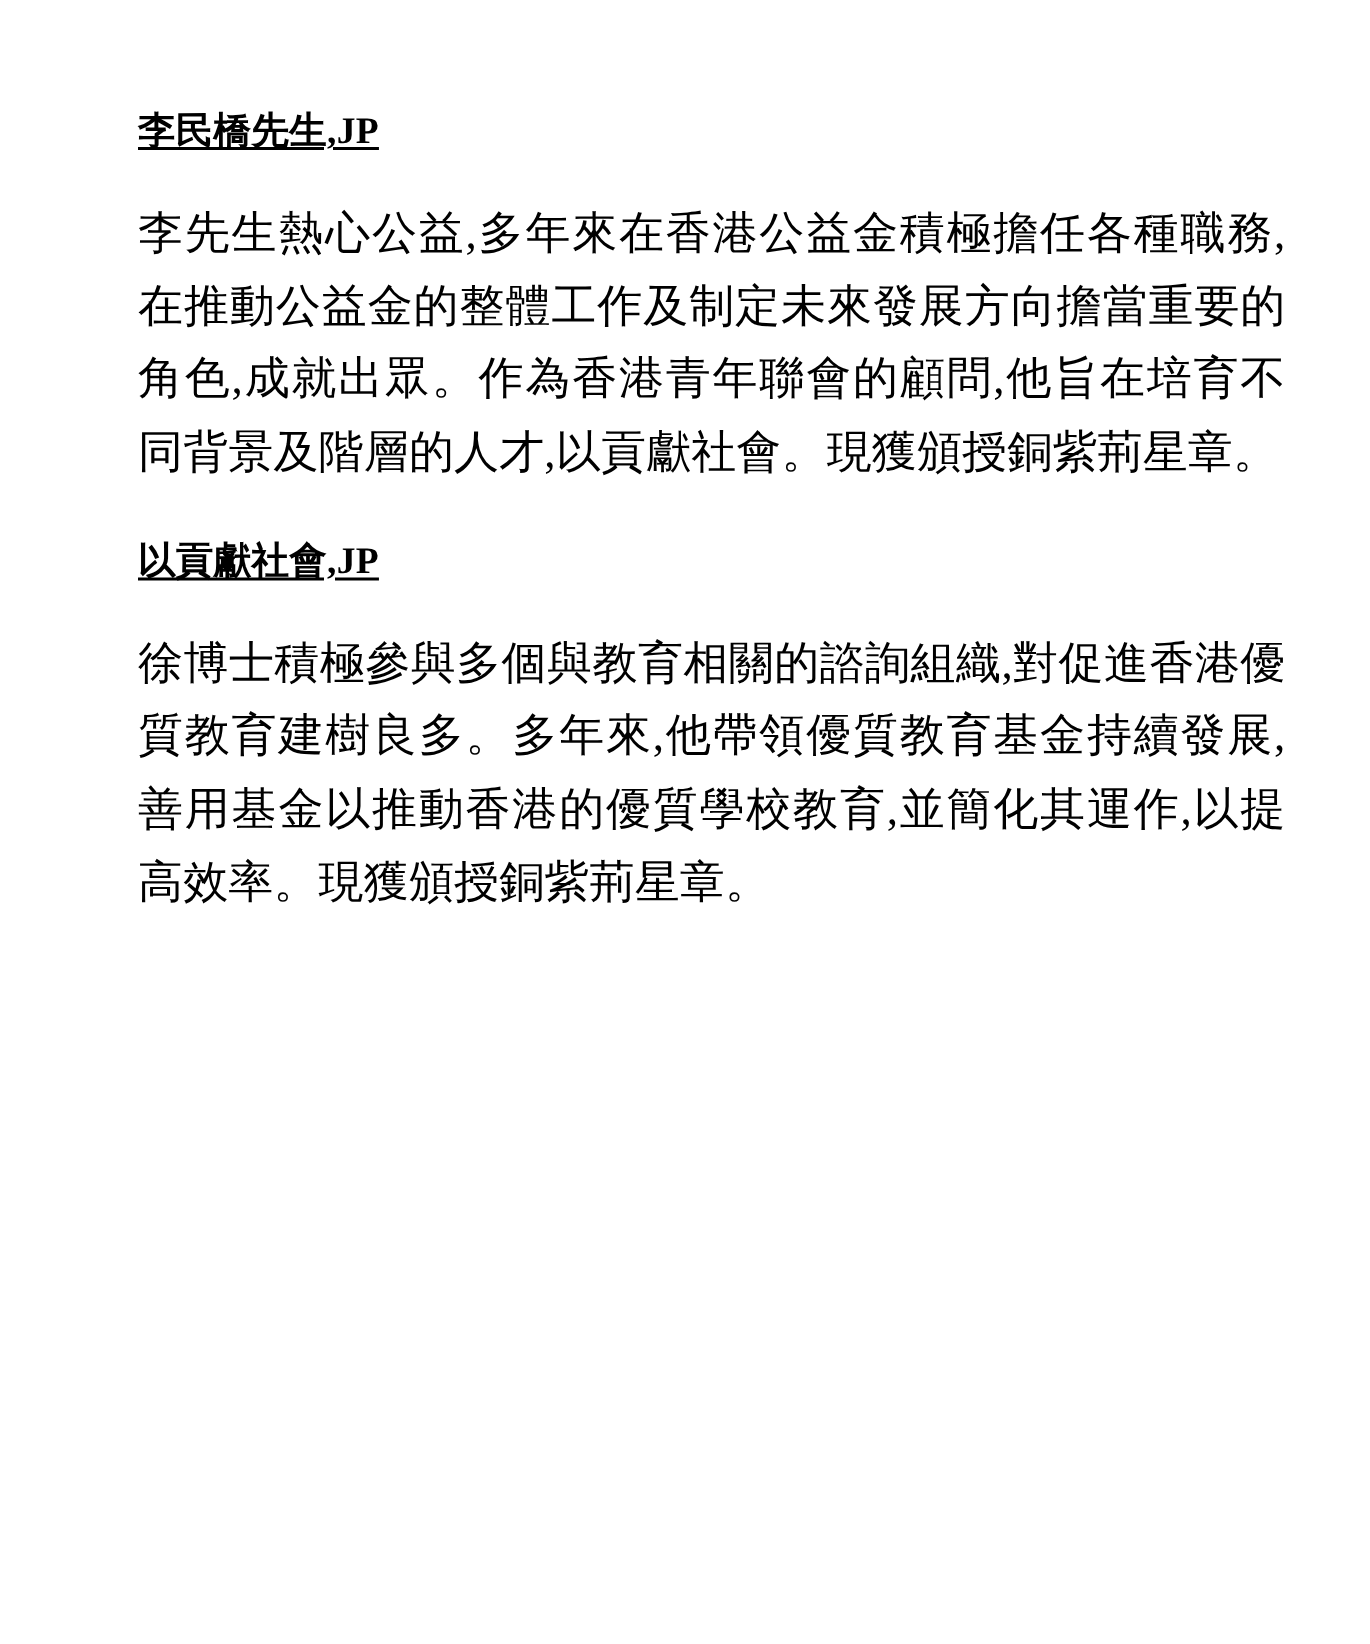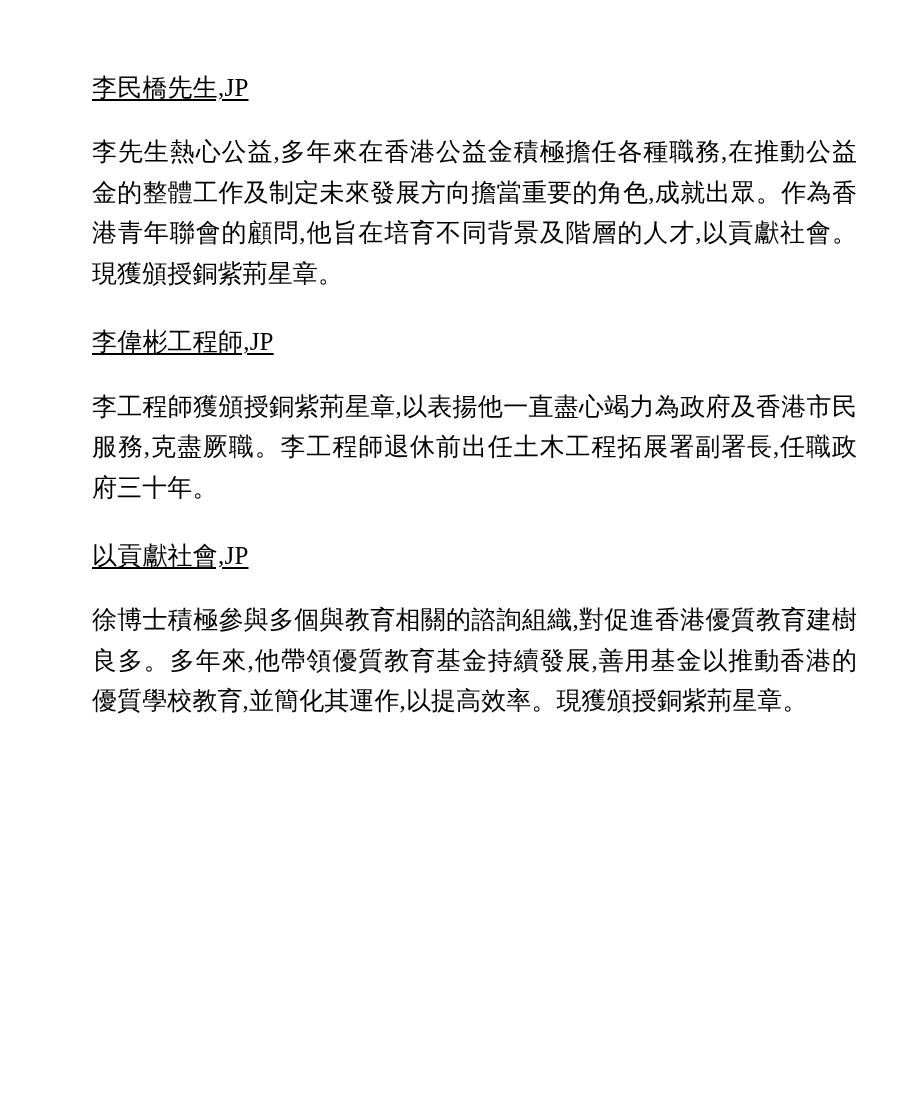--- a/index.html
+++ b/index.html
@@ -20,29 +20,29 @@
     padding: 70px 56px 20px 92px;
     background: #ffffff;
   }
   .entry {
     margin: 0 0 0 0;
   }
   .entry-name {
     font-size: 25px;
     line-height: 1.45;
     margin: 0 0 26px 0;
-    font-weight: normal;
+    font-weight: bold;
     letter-spacing: 0.2px;
   }
   .entry-name .nm {
     text-decoration: underline;
     text-underline-offset: 3px;
   }
   .entry-body {
-    font-size: 25px;
+    font-size: 30px;
     line-height: 1.62;
     margin: 0 0 30px 0;
     text-align: justify;
     text-justify: inter-ideograph;
     letter-spacing: 0.1px;
     font-family: Liberation Serif, serif;
   }
   .entry:last-child .entry-body {
     margin-bottom: 0;
   }
@@ -50,24 +50,20 @@
 </head>
 <body>
 
 <div class="page">
 
   <div class="entry">
     <p class="entry-name"><span class="nm">李民橋先生,JP</span></p>
     <p class="entry-body">李先生熱心公益,多年來在香港公益金積極擔任各種職務,在推動公益金的整體工作及制定未來發展方向擔當重要的角色,成就出眾。作為香港青年聯會的顧問,他旨在培育不同背景及階層的人才,以貢獻社會。現獲頒授銅紫荊星章。</p>
   </div>
 
-  <div class="entry">
-    <p class="entry-name"><span class="nm">李偉彬工程師,JP</span></p>
-    <p class="entry-body">李工程師獲頒授銅紫荊星章,以表揚他一直盡心竭力為政府及香港市民服務,克盡厥職。李工程師退休前出任土木工程拓展署副署長,任職政府三十年。</p>
-  </div>
 
 
 
   <div class="entry">
     <p class="entry-name"><span class="nm">以貢獻社會,JP</span></p>
     <p class="entry-body">徐博士積極參與多個與教育相關的諮詢組織,對促進香港優質教育建樹良多。多年來,他帶領優質教育基金持續發展,善用基金以推動香港的優質學校教育,並簡化其運作,以提高效率。現獲頒授銅紫荊星章。</p>
   </div>
 
 </div>
 

